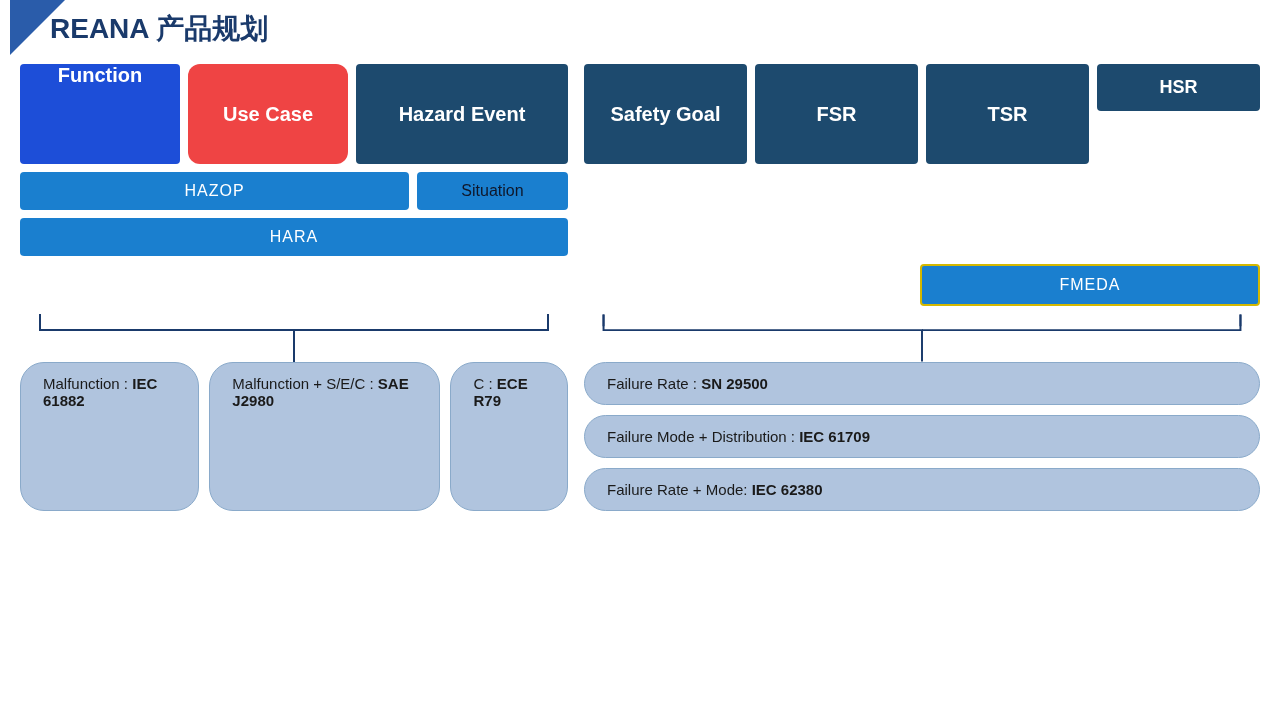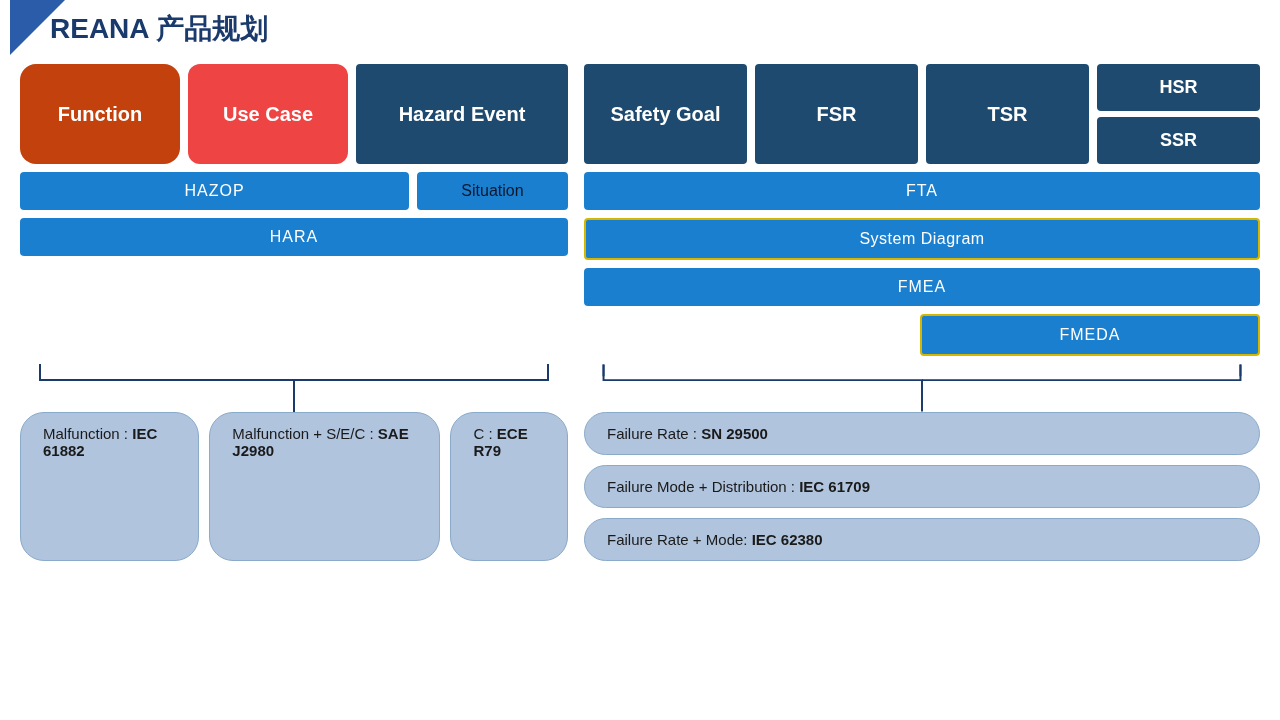--- a/index.html
+++ b/index.html
@@ -19,21 +19,21 @@
     <div style="position:absolute; left:-20px; top:-10px; width:0; height:0; border-style:solid; border-width:55px 55px 0 0; border-color:#2a5caa transparent transparent transparent;"></div>
     <h1 style="font-size:28px; font-weight:900; color:#1a3a6b; margin-left:20px; z-index:1;">REANA 产品规划</h1>
   </div>
 </div>
 
 <div style="padding: 10px 20px 0 20px;">
 
   <div style="display:flex; gap:0; margin-bottom:8px;">
 
     <div style="display:flex; gap:8px; width:548px;">
-      <div style="background:#c2410c; color:#fff; font-size:20px; font-weight:600; display:flex; align-items:center; justify-content:center; border-radius:16px; height:100px; width:160px;">
+      <div style="background:#1d4ed8; color:#fff; font-size:20px; font-weight:600; display:flex; justify-content:center; border-radius:4px; height:100px; width:160px;">
         <span>Function</span>
       </div>
       <div style="background:#ef4444; color:#fff; font-size:20px; font-weight:600; display:flex; align-items:center; justify-content:center; border-radius:12px; height:100px; width:160px;">
         <span>Use Case</span>
       </div>
       <div style="background:#1d4a6e; color:#fff; font-size:20px; font-weight:600; display:flex; align-items:center; justify-content:center; border-radius:4px; height:100px; flex:1;">
         <span>Hazard Event</span>
       </div>
     </div>
 
@@ -45,23 +45,20 @@
         <span>FSR</span>
       </div>
       <div style="background:#1d4a6e; color:#fff; font-size:20px; font-weight:600; display:flex; align-items:center; justify-content:center; border-radius:4px; height:100px; flex:1;">
         <span>TSR</span>
       </div>
 
       <div style="display:flex; flex-direction:column; gap:6px; flex:1;">
         <div style="background:#1d4a6e; color:#fff; font-size:18px; font-weight:600; display:flex; align-items:center; justify-content:center; border-radius:4px; height:47px;">
           <span>HSR</span>
         </div>
-        <div style="background:#1d4a6e; color:#fff; font-size:18px; font-weight:600; display:flex; align-items:center; justify-content:center; border-radius:4px; height:47px;">
-          <span>SSR</span>
-        </div>
       </div>
     </div>
   </div>
 
   <div style="display:flex; gap:0;">
 
     <div style="width:548px; display:flex; flex-direction:column; gap:8px;">
 
       <div style="display:flex; gap:8px;">
         <button style="background:#1a7fcf; color:#fff; border:none; border-radius:4px; font-size:16px; font-weight:500; cursor:pointer; padding:10px 16px; flex:3; text-align:center; letter-spacing:1px;">
@@ -72,34 +69,20 @@
         </button>
       </div>
 
       <div>
         <button style="background:#1a7fcf; color:#fff; border:none; border-radius:4px; font-size:16px; font-weight:500; cursor:pointer; padding:10px 16px; width:100%; text-align:center; letter-spacing:1px;">
           <span>HARA</span>
         </button>
       </div>
     </div>
 
-    <div style="flex:1; margin-left:16px; display:flex; flex-direction:column; gap:8px;">
-
-      <button style="background:#1a7fcf; color:#fff; border:none; border-radius:4px; font-size:16px; font-weight:500; cursor:pointer; padding:10px 16px; width:100%; text-align:center; letter-spacing:1px;">
-        <span>FTA</span>
-      </button>
-
-      <button style="background:#1a7fcf; color:#fff; border:2px solid #d4b800; border-radius:4px; font-size:16px; font-weight:500; cursor:pointer; padding:10px 16px; width:100%; text-align:center; letter-spacing:0.5px;">
-        <span>System Diagram</span>
-      </button>
-
-      <button style="background:#1a7fcf; color:#fff; border:none; border-radius:4px; font-size:16px; font-weight:500; cursor:pointer; padding:10px 16px; width:100%; text-align:center; letter-spacing:1px;">
-        <span>FMEA</span>
-      </button>
-    </div>
   </div>
 
   <div style="display:flex; margin-top:8px;">
     <div style="width:548px;"></div>
     <div style="flex:1; margin-left:16px; display:flex;">
 
       <div style="flex:1; display:flex; justify-content:flex-end;">
         <button style="background:#1a7fcf; color:#fff; border:2px solid #d4b800; border-radius:4px; font-size:16px; font-weight:500; cursor:pointer; padding:10px 16px; width:340px; text-align:center; letter-spacing:1px;margin-left:41px;">
           <span>FMEDA</span>
         </button>

